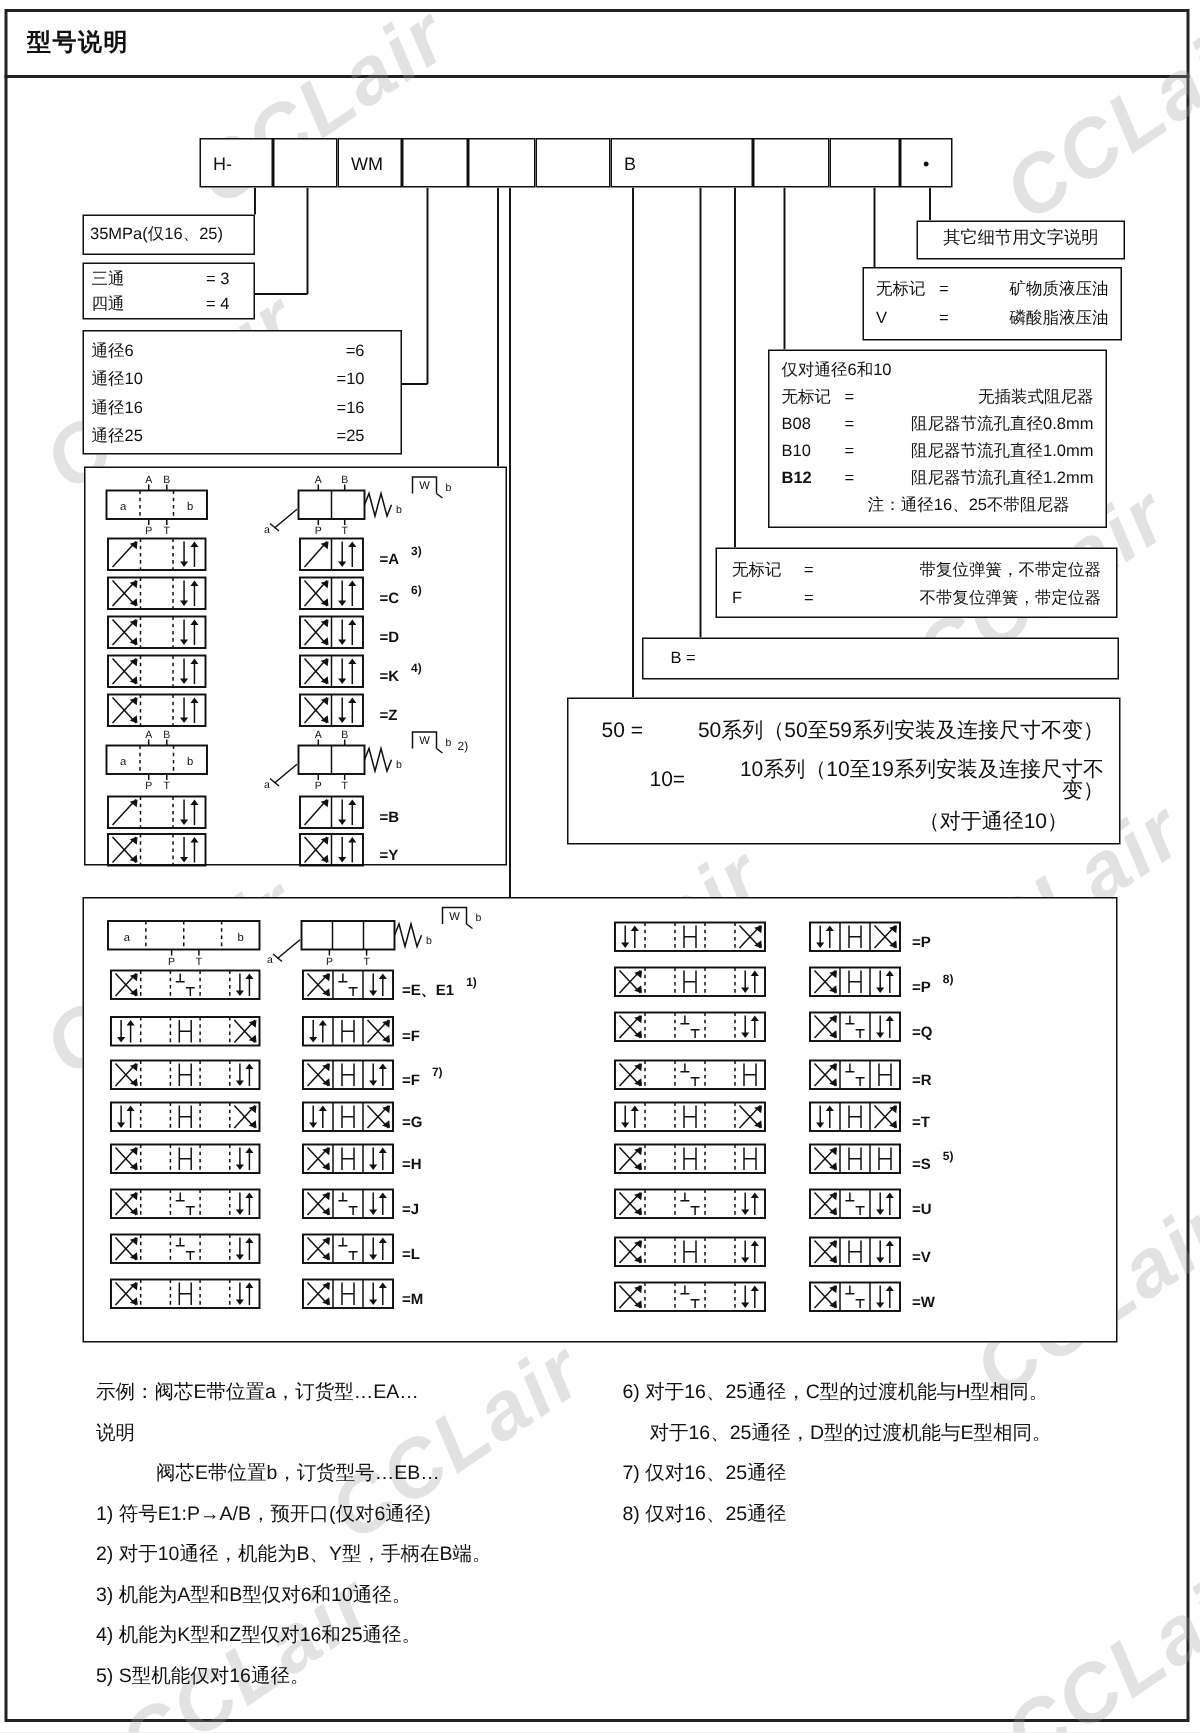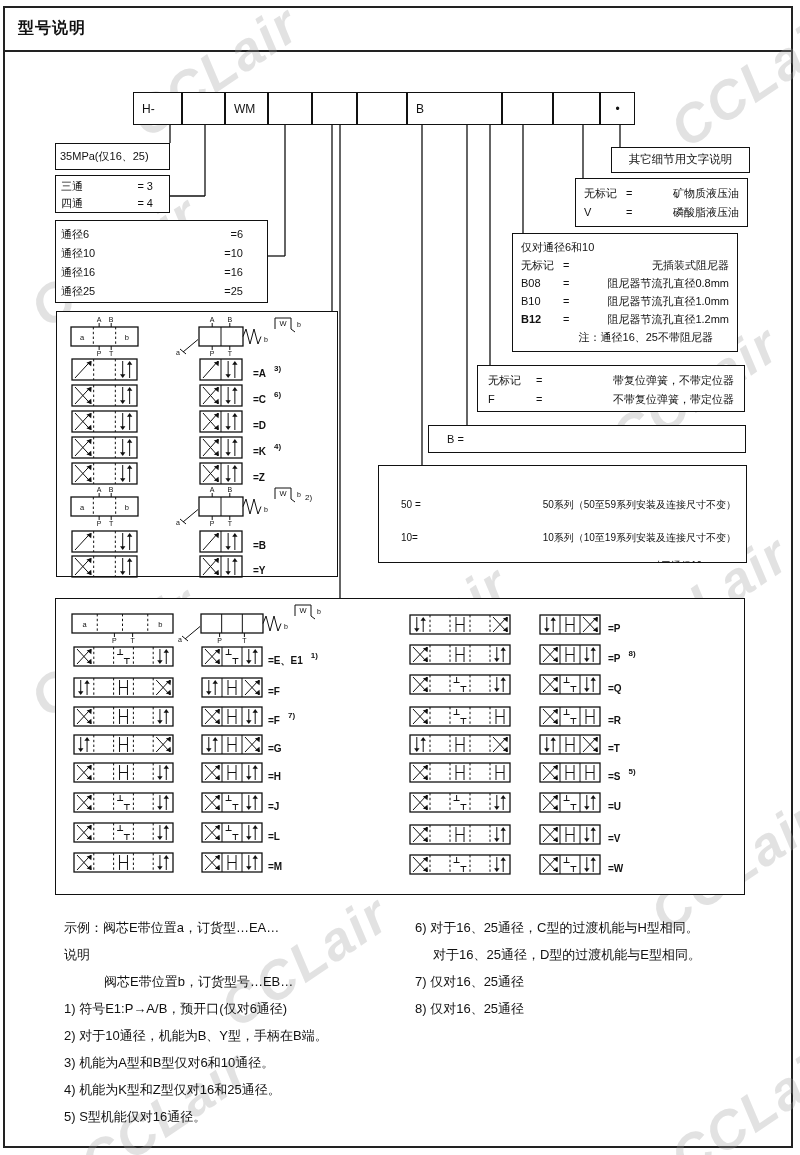--- a/index.html
+++ b/index.html
@@ -151,27 +151,27 @@
         <div class="c2" style="width: 28px;">=</div>
         <div class="c3">带复位弹簧，不带定位器</div>
       </div>
       <div class="row" style="height: 19px; padding: 0px 10px;">
         <div class="c1" style="width: 48px;">F</div>
         <div class="c2" style="width: 28px;">=</div>
         <div class="c3">不带复位弹簧，带定位器</div>
       </div>
     </div>
   <div class="ibox" id="box-bcode" style="left: 428px; top: 425px; width: 318px; height: 28px; display: flex; align-items: center; padding-left: 18px;">B =</div>
-  <div class="ibox" id="box-series" style="left: 378px; top: 465px; width: 369px; height: 98px; padding-top: 22px; font-size: 10px;">
+  <div class="ibox" id="box-series" style="left: 378px; top: 465px; width: 369px; height: 98px; padding-top: 3px; font-size: 14px;">
       <div class="row" style="height: 33px; padding: 0px 10px 0px 22px;">
         <div class="c1" style="width: 52px;">50 =</div>
         <div class="c3">50系列（50至59系列安装及连接尺寸不变）</div>
       </div>
       <div class="row" style="height: 33px; padding: 0px 10px 0px 22px;">
-        <div class="c1" style="width: 52px;">10=</div>
+        <div class="c1" style="width: 52px; margin-left: 32px;">10=</div>
         <div class="c3">10系列（10至19系列安装及连接尺寸不变）</div>
       </div>
       <div class="row" style="height: 24px; padding: 0px 34px; justify-content: flex-end;">（对于通径10）</div>
     </div>
 
   <div class="symbolbox" id="upper-symbols" style="left:56px;top:311px;width:282px;height:266px;">
       <div class="symslot" style="left: 8px; top: 2px;">
         <svg width="270" height="44" viewBox="0 0 270 44">
           <rect x="6" y="13" width="67" height="19" stroke="#111" stroke-width="1.3" fill="none"></rect>
           <line x1="28.333333333333332" y1="13" x2="28.333333333333332" y2="32" stroke="#111" stroke-width="1" fill="none" stroke-dasharray="2.4,2.4"></line>

